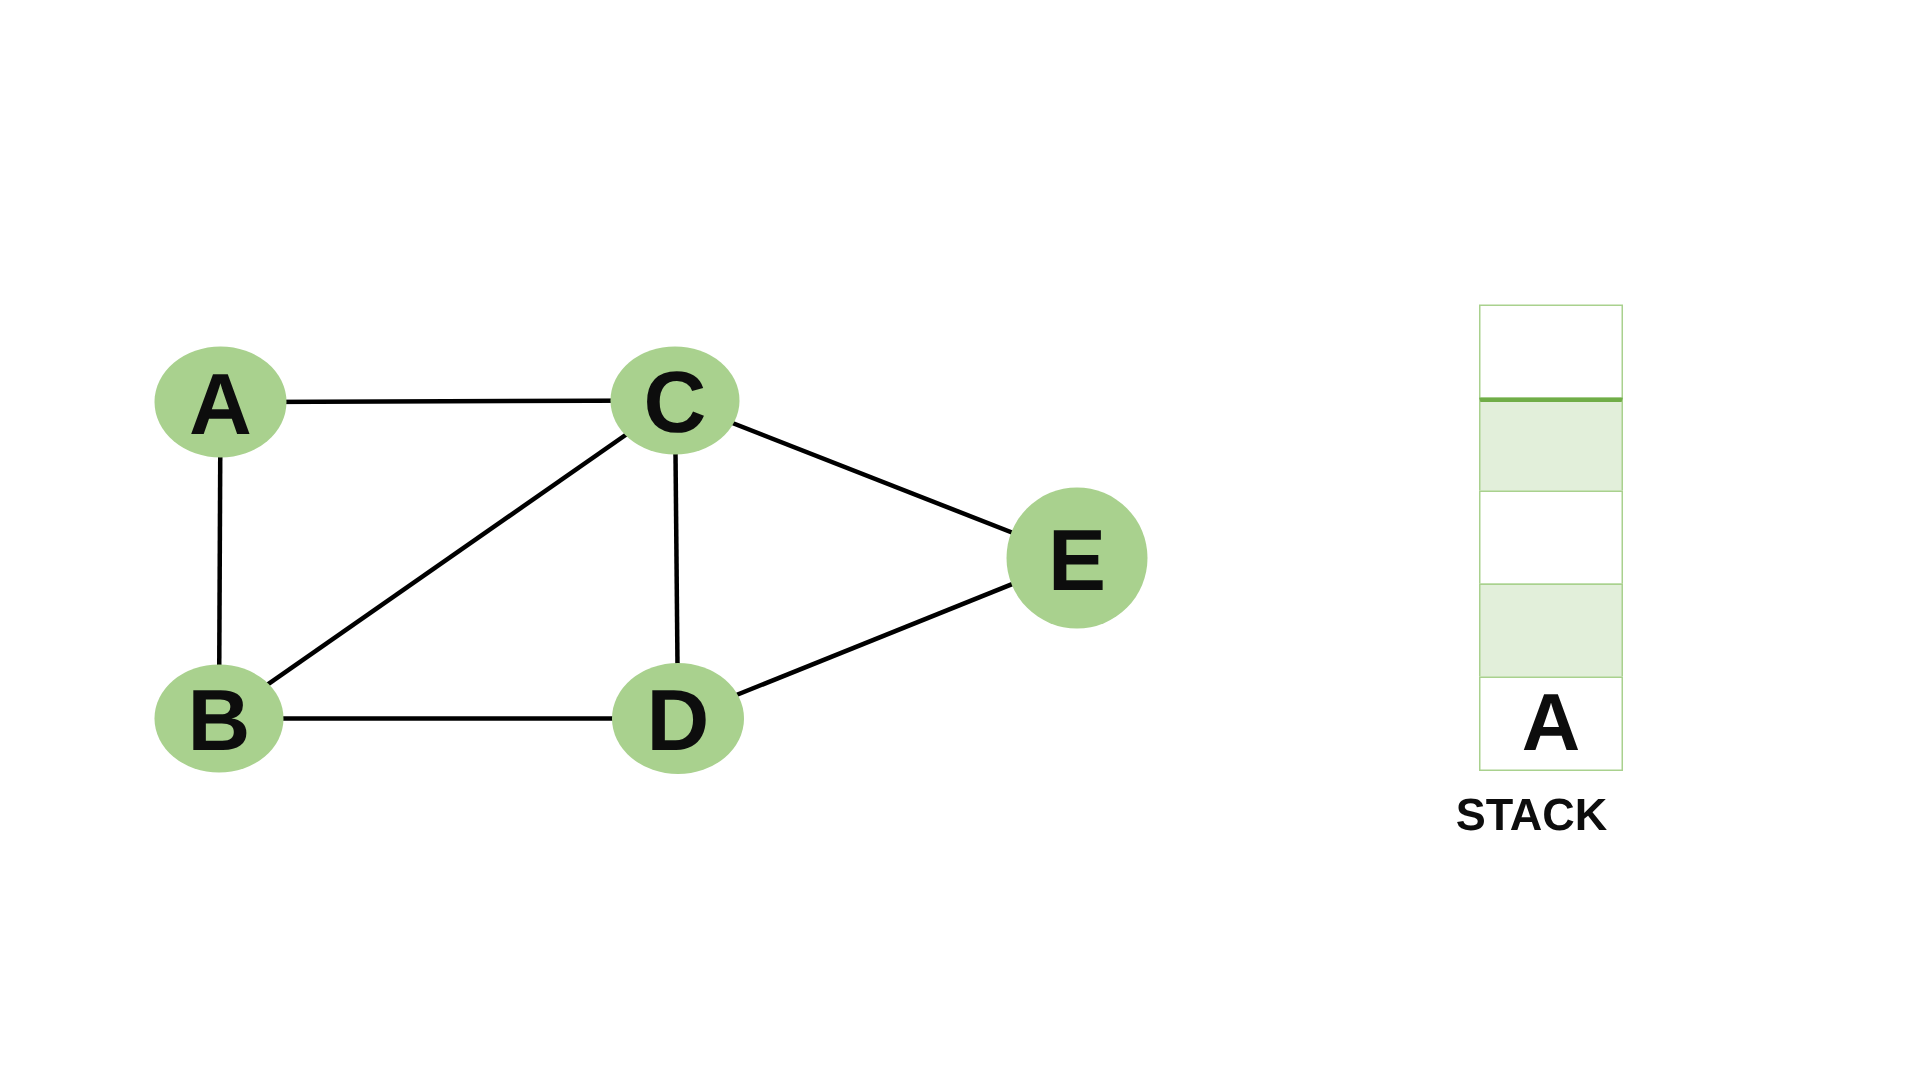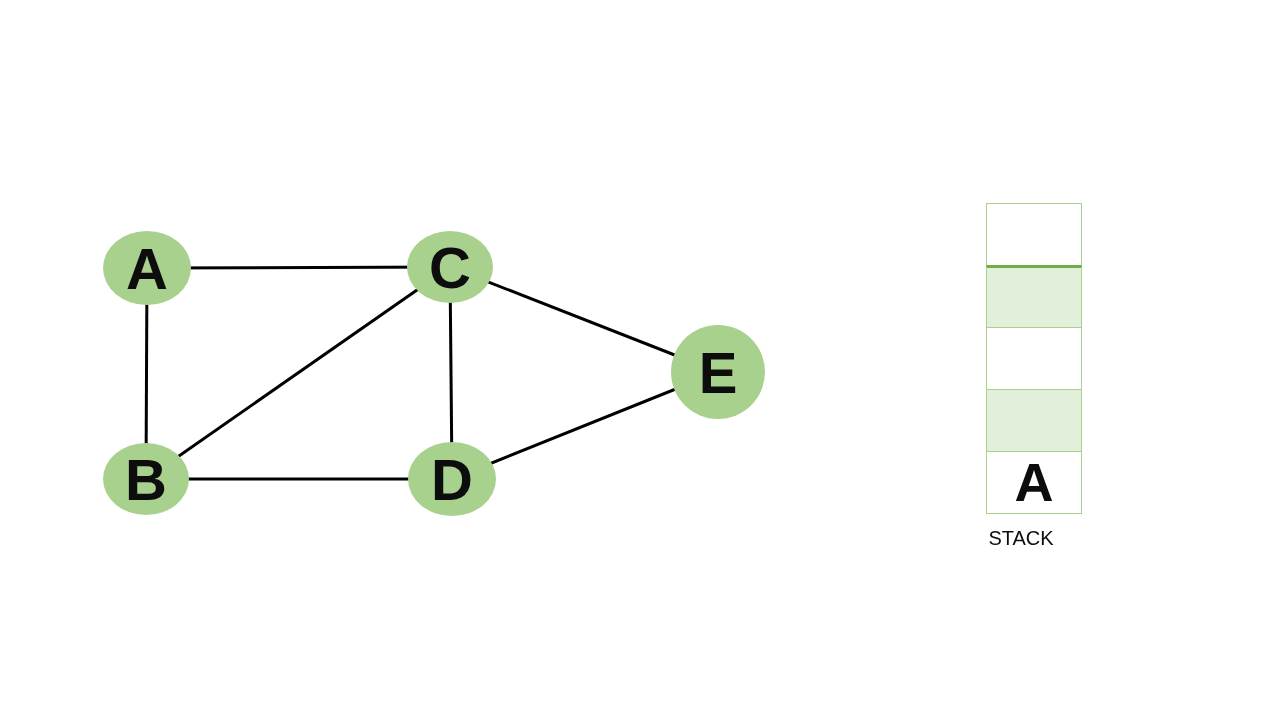--- a/index.html
+++ b/index.html
@@ -56,22 +56,22 @@
   }
   .stack-cell.thick-top {
     border-top: 3px solid #70ad47;
   }
   .stack-label {
     position: absolute;
     left: 956px;
     top: 527px;
     width: 130px;
     text-align: center;
-    font-weight: normal;
-    font-size: 20px;
+    font-weight: bold;
+    font-size: 30px;
     letter-spacing: 0px;
     color: #0d0d0d;
   }
 </style>
 </head>
 <body>
 
 <div class="canvas">
   <svg id="graph-svg" xmlns="http://www.w3.org/2000/svg">
       <line x1="147" y1="268" x2="450" y2="267" stroke="#000000" stroke-width="3"></line>

